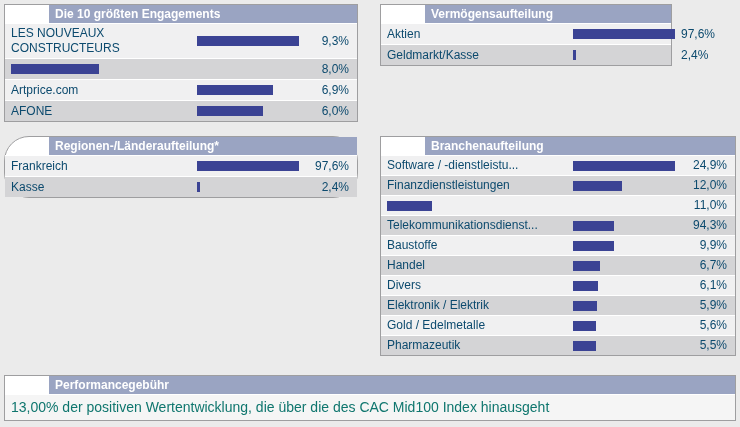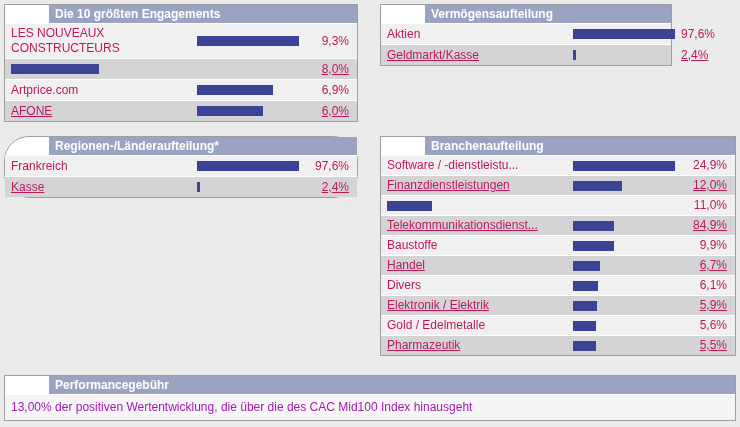--- a/index.html
+++ b/index.html
@@ -33,25 +33,25 @@
   }
   .rows { width: 100%; }
   .row {
     display: flex;
     align-items: center;
     box-sizing: border-box;
     min-height: 21px;
     padding: 2px 8px 2px 6px;
     border-top: 1px solid #FFFFFF;
     font-size: 12px;
-    color: #be185d;
+    color: #0c4a6e;
     line-height: 15px;
   }
   .row.light { background: #F0F0F1; }
-  .row.dark  { background: #D4D4D6; text-decoration: underline; }
+  .row.dark  { background: #D4D4D6; }
   .panel-sectors .row { min-height: 19px; }
   .label {
     flex: 0 0 186px;
     width: 186px;
     overflow: hidden;
   }
   .bar-cell {
     flex: 0 0 108px;
     width: 108px;
     display: flex;
@@ -68,22 +68,22 @@
   }
   #panel-holdings { left: 4px;   top: 4px;   width: 354px; }
   #panel-assets   { left: 380px; top: 4px;   width: 292px; }
   #panel-regions  { left: 4px;   top: 136px; width: 354px; border-radius: 25px; }
   #panel-sectors  { left: 380px; top: 136px; width: 356px; }
   #panel-fee      { left: 4px;   top: 375px; width: 732px; }
   .fee-body {
     background: #F5F5F5;
     border-top: 1px solid #FFFFFF;
     padding: 5px 6px;
-    font-size: 12px;
-    color: #a21caf;
+    font-size: 14px;
+    color: #0f766e;
     line-height: 15px;
   }
 </style>
 </head>
 <body>
 
 <div class="page">
 
   <div class="panel" id="panel-holdings">
     <div class="panel-header">Die 10 größten Engagements</div>
@@ -179,21 +179,21 @@
           <div class="bar-cell">
             <div class="bar" style="width: 45px;"></div>
           </div>
           <span class="value">11,0%</span>
         </div>
         <div class="row dark">
           <span class="label">Telekommunikationsdienst...</span>
           <div class="bar-cell">
             <div class="bar" style="width: 41px;"></div>
           </div>
-          <span class="value">84,9%</span>
+          <span class="value">94,3%</span>
         </div>
         <div class="row light">
           <span class="label">Baustoffe</span>
           <div class="bar-cell">
             <div class="bar" style="width: 41px;"></div>
           </div>
           <span class="value">9,9%</span>
         </div>
         <div class="row dark">
           <span class="label">Handel</span>

